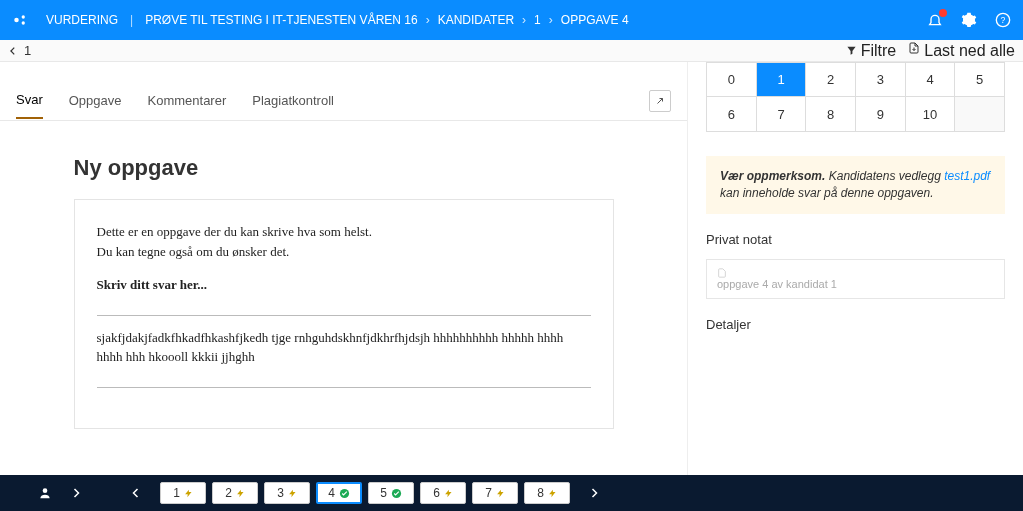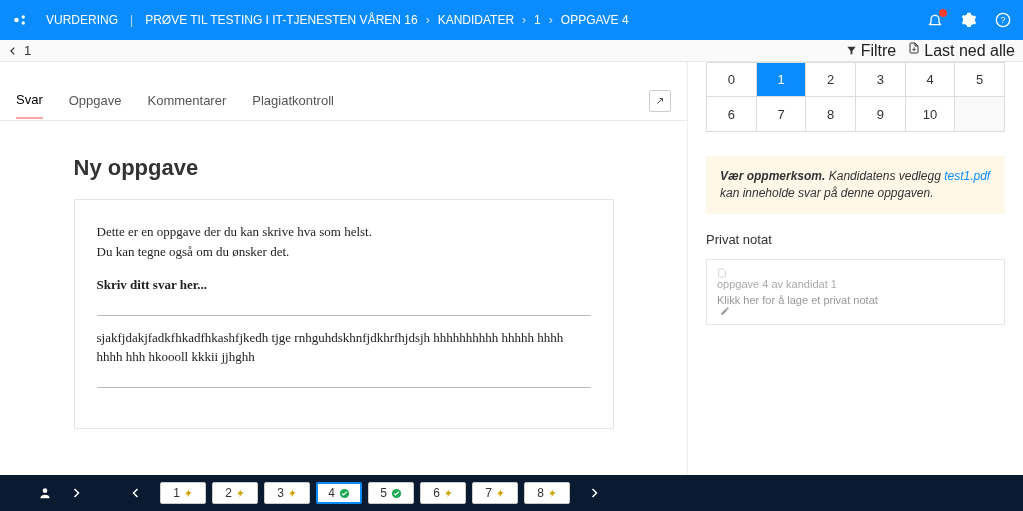--- a/index.html
+++ b/index.html
@@ -23,21 +23,21 @@
 .chev-btn { font-size: 13px; color: #333; display: inline-flex; align-items: center; }
 
 
 .main { display: flex; height: calc(511px - 32px - 22px - 36px); }
 .left-pane { flex: 1; display: flex; flex-direction: column; border-right: 1px solid #eee; }
 .right-pane { width: 335px; padding: 0; }
 
 
 .tabs-row { display: flex; align-items: center; padding: 28px 16px 0 16px; border-bottom: 1px solid #e8e8e8; position: relative; }
 .tab { padding: 0 0 10px 0; margin-right: 26px; font-size: 13px; color: #555; cursor: pointer; }
-.tab.active { color: #000; border-bottom: 2px solid #fca5a5; }
+.tab.active { color: #000; border-bottom: 2px solid #a16207; }
 .expand-box { margin-left: auto; width: 22px; height: 22px; border: 1px solid #ccc; border-radius: 2px; display: flex; align-items: center; justify-content: center; margin-bottom: 8px; }
 
 
 .content-scroll { flex: 1; overflow: auto; }
 .content-inner { max-width: 540px; margin: 0 auto; padding: 34px 0 20px; }
 .page-title { font-size: 22px; font-weight: bold; margin-bottom: 18px; }
 .paper { border: 1px solid #e4e4e4; padding: 22px 22px 28px; font-family: "Times New Roman", serif; font-size: 13px; line-height: 1.5; color: #222; }
 .paper p { margin: 0; }
 .paper .bold { font-weight: bold; margin-top: 14px; }
 .paper hr { border: none; border-top: 1px solid #bbb; margin: 20px 0 12px; }
@@ -202,27 +202,23 @@
       <b>Vær oppmerksom.</b><span> Kandidatens vedlegg </span><a href="#">test1.pdf</a><span> kan inneholde svar på denne oppgaven.</span>
     </div>
 
     <div class="section-head">Privat notat</div>
     <div class="note-box">
       <div class="note-line1">
         <svg viewBox="0 0 24 24" fill="none" stroke="#ccc" stroke-width="2">
             <path d="M14 2H6a2 2 0 00-2 2v16a2 2 0 002 2h12a2 2 0 002-2V8l-6-6z"></path>
           </svg><span>oppgave 4 av kandidat 1</span>
       </div>
-      <div class="note-line2">
-        <span>Klikk her for å lage et privat notat</span><svg viewBox="0 0 24 24" fill="#999">
-            <path d="M3 17.25V21h3.75L17.81 9.94l-3.75-3.75L3 17.25zM20.71 7.04a1 1 0 000-1.41l-2.34-2.34a1 1 0 00-1.41 0l-1.83 1.83 3.75 3.75 1.83-1.83z"></path>
-          </svg>
-      </div>
-    </div>
-
+    </div>
+
+    <div class="detail-head">Detaljer</div>
   </div>
 </div>
 
 <div class="bottombar">
   <span class="bicon">
     <svg width="14" height="14" viewBox="0 0 24 24" fill="#fff">
         <circle cx="12" cy="8" r="4"></circle>
         <path d="M4 21c0-4 4-6 8-6s8 2 8 6"></path>
       </svg>
   </span>

